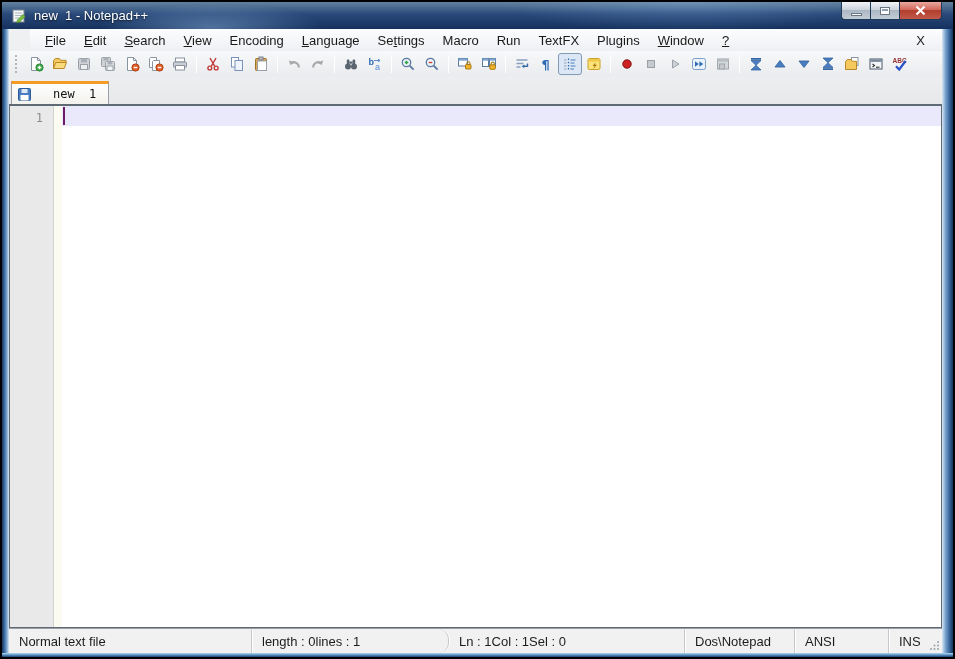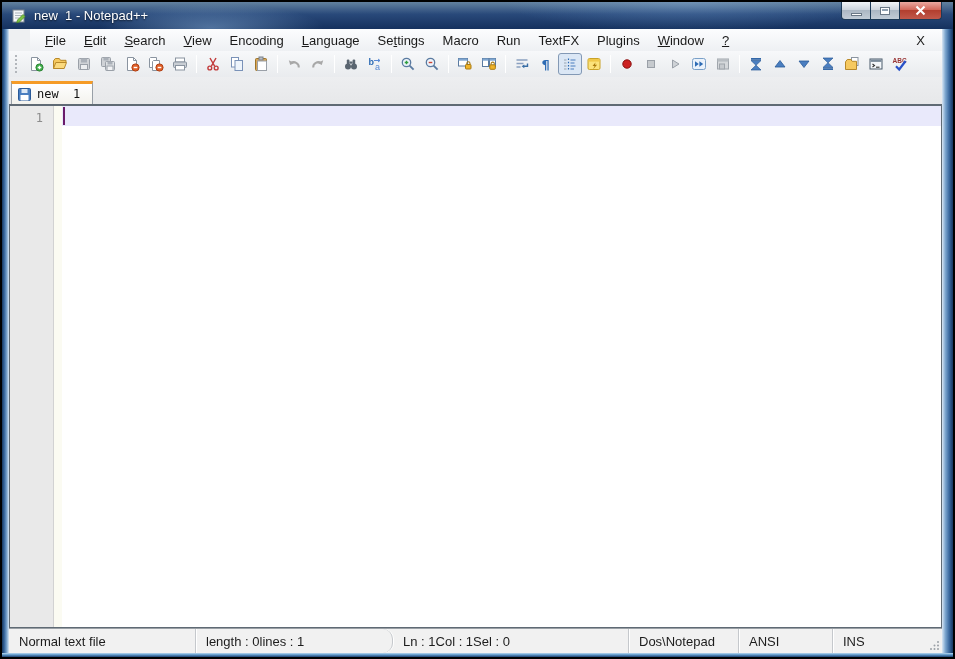--- a/index.html
+++ b/index.html
@@ -75,21 +75,21 @@
   }
   .tbtn.pressed { background:#dbe7f5; border:1px solid #8399b5; border-radius:3px; }
   .tsep { width:1px; height:18px; background:#c3c7cc; border-right:1px solid #ffffff; margin:0 4px; flex:none; }
   .ic { display:block; }
   
   .tabbar {
     height:27px; flex:none; display:flex; align-items:flex-end;
     padding:0 0 0 2px; background:linear-gradient(180deg,#edeef0,#e7e8ea);
   }
   .tab {
-    height:23px; display:flex; align-items:center; gap:6px;
+    height:23px; display:flex; align-items:center; gap:22px;
     padding:0 12px 0 6px;
     background:linear-gradient(180deg,#ffffff,#f3f2ed);
     border:1px solid #989fa7; border-bottom:none;
     border-top:3px solid #f59b26;
     font-family:"DejaVu Sans Mono", monospace; font-size:12px; color:#111;
     white-space:pre; cursor:pointer;
   }
   
   .editor-frame {
     flex:1; min-height:0; display:flex;
@@ -450,21 +450,21 @@
           <div>1</div>
         </div>
         <div class="bm-margin"></div>
         <div class="text-area">
           <div class="current-line"></div>
           <div class="caret"></div>
         </div>
       </div>
 
       <div class="statusbar">
-        <div class="scell" style="width:187px;">
+        <div class="scell" style="width:243px;">
           <span>Normal text file</span>
         </div>
         <div class="scell" style="width:197px;border-radius:10px;">
           <span>length : 0</span>
           <span class="gap">lines : 1</span>
         </div>
         <div class="scell" style="width:236px;">
           <span>Ln : 1</span>
           <span class="gap">Col : 1</span>
           <span class="gap">Sel : 0</span>

